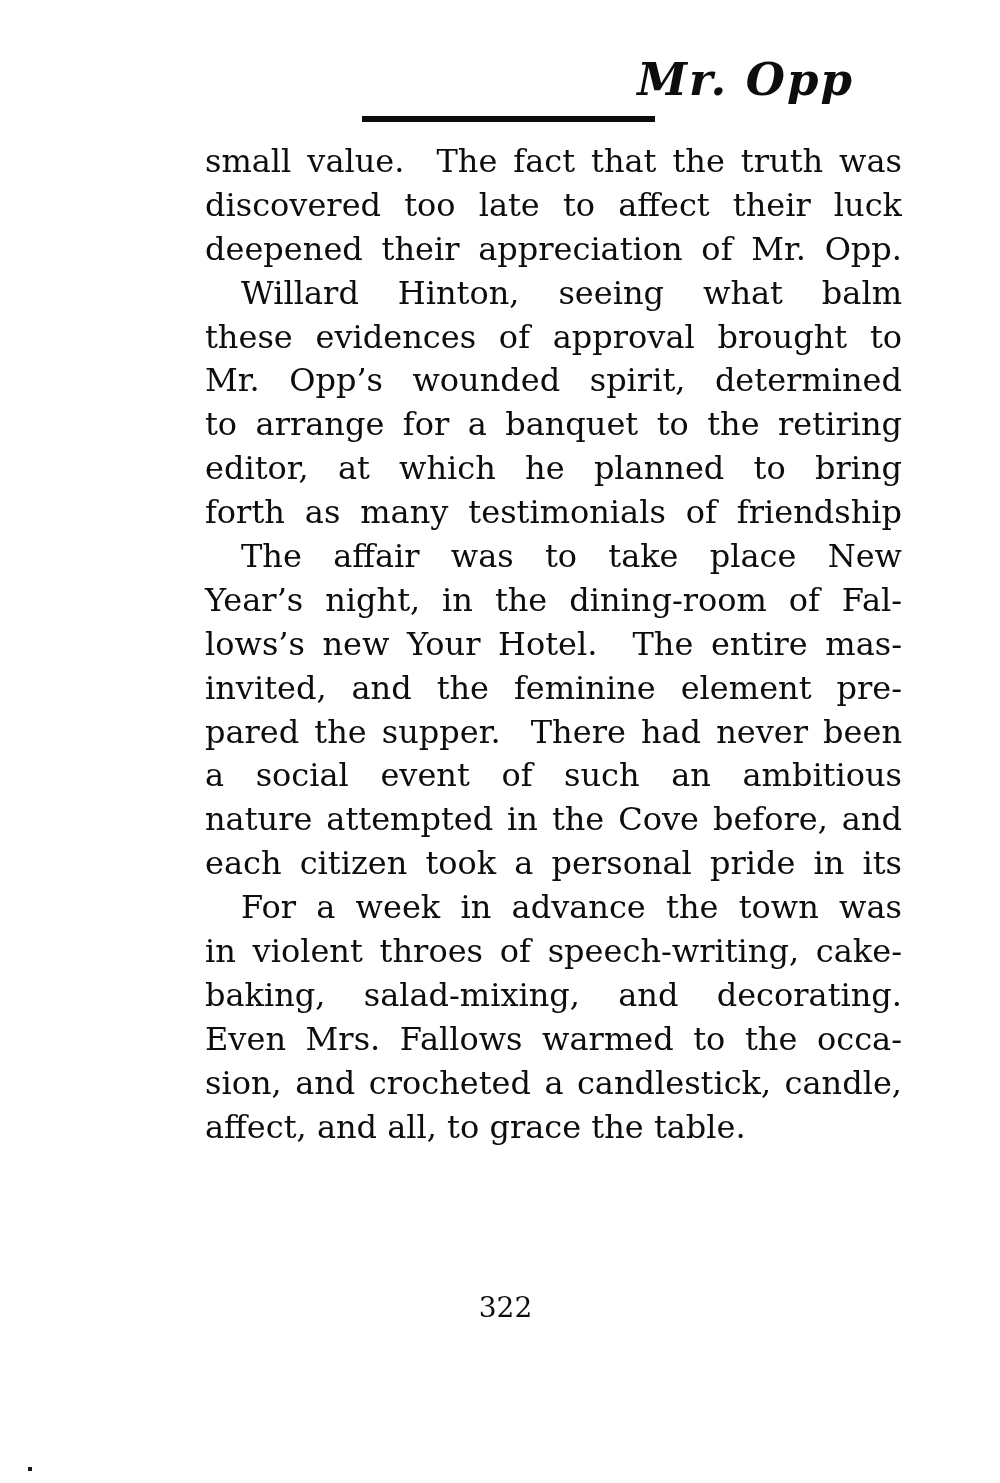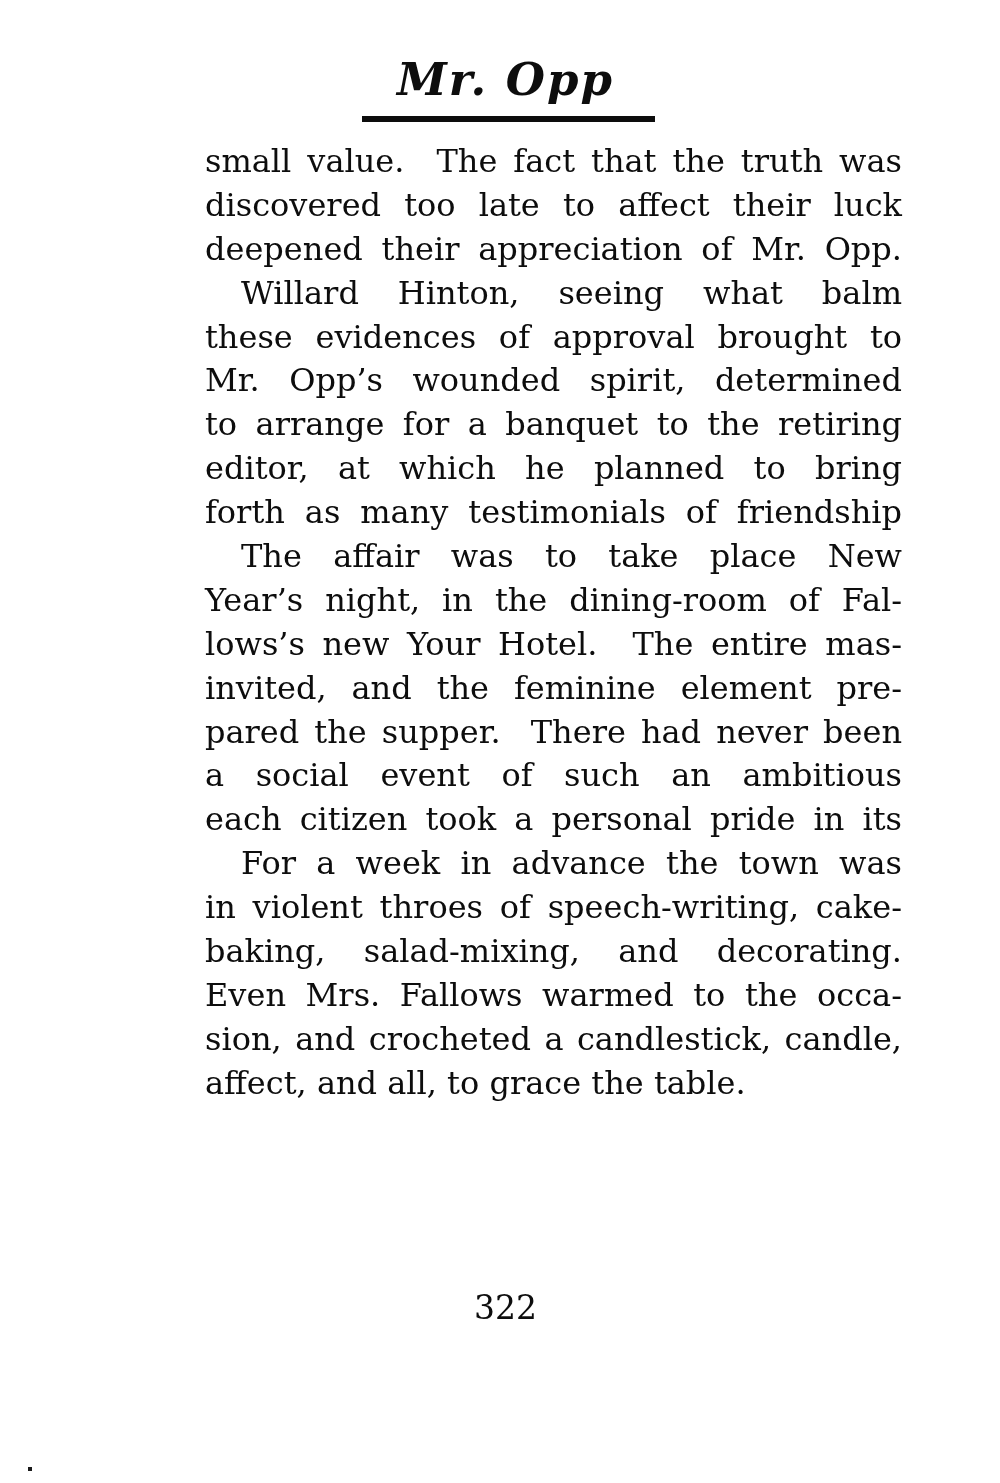--- a/index.html
+++ b/index.html
@@ -14,21 +14,21 @@
     background: #ffffff;
     overflow: hidden;
     font-family: "DejaVu Serif", "Liberation Serif", serif;
     color: #0d0d0d;
   }
   .running-head {
     position: absolute;
     top: 54px;
     left: 157px;
     width: 697px;
-    text-align: center;
+    text-align: right;
     font-style: italic;
     font-weight: 600;
     font-size: 45px;
     line-height: 52px;
     letter-spacing: 2px;
   }
   .header-rule {
     position: absolute;
     top: 116px;
     left: 362px;
@@ -57,21 +57,21 @@
   }
   .line.indent {
     padding-left: 36px;
   }
   .page-number {
     position: absolute;
     top: 1286px;
     left: 157px;
     width: 697px;
     text-align: center;
-    font-size: 33px;
+    font-size: 28px;
     line-height: 44px;
   }
   .scan-speck {
     position: absolute;
     left: 28px;
     top: 1467px;
     width: 4px;
     height: 4px;
     background: #1a1a1a;
   }
@@ -91,20 +91,21 @@
       <div class="line">Mr. Opp’s wounded spirit, determined</div>
       <div class="line">to arrange for a banquet to the retiring</div>
       <div class="line">editor, at which he planned to bring</div>
       <div class="line">forth as many testimonials of friendship</div>
       <div class="line indent">The affair was to take place New</div>
       <div class="line">Year’s night, in the dining-room of Fal-</div>
       <div class="line">lows’s new Your Hotel.&nbsp; The entire mas-</div>
       <div class="line">invited, and the feminine element pre-</div>
       <div class="line">pared the supper.&nbsp; There had never been</div>
       <div class="line">a social event of such an ambitious</div>
+      <div class="line">nature attempted in the Cove before, and</div>
       <div class="line">each citizen took a personal pride in its</div>
       <div class="line indent">For a week in advance the town was</div>
       <div class="line">in violent throes of speech-writing, cake-</div>
       <div class="line">baking, salad-mixing, and decorating.</div>
       <div class="line">Even Mrs. Fallows warmed to the occa-</div>
       <div class="line">sion, and crocheted a candlestick, candle,</div>
       <div class="line flush">affect, and all, to grace the table.</div>
     </div>
   <div class="page-number">322</div>
   <div class="scan-speck"></div>

